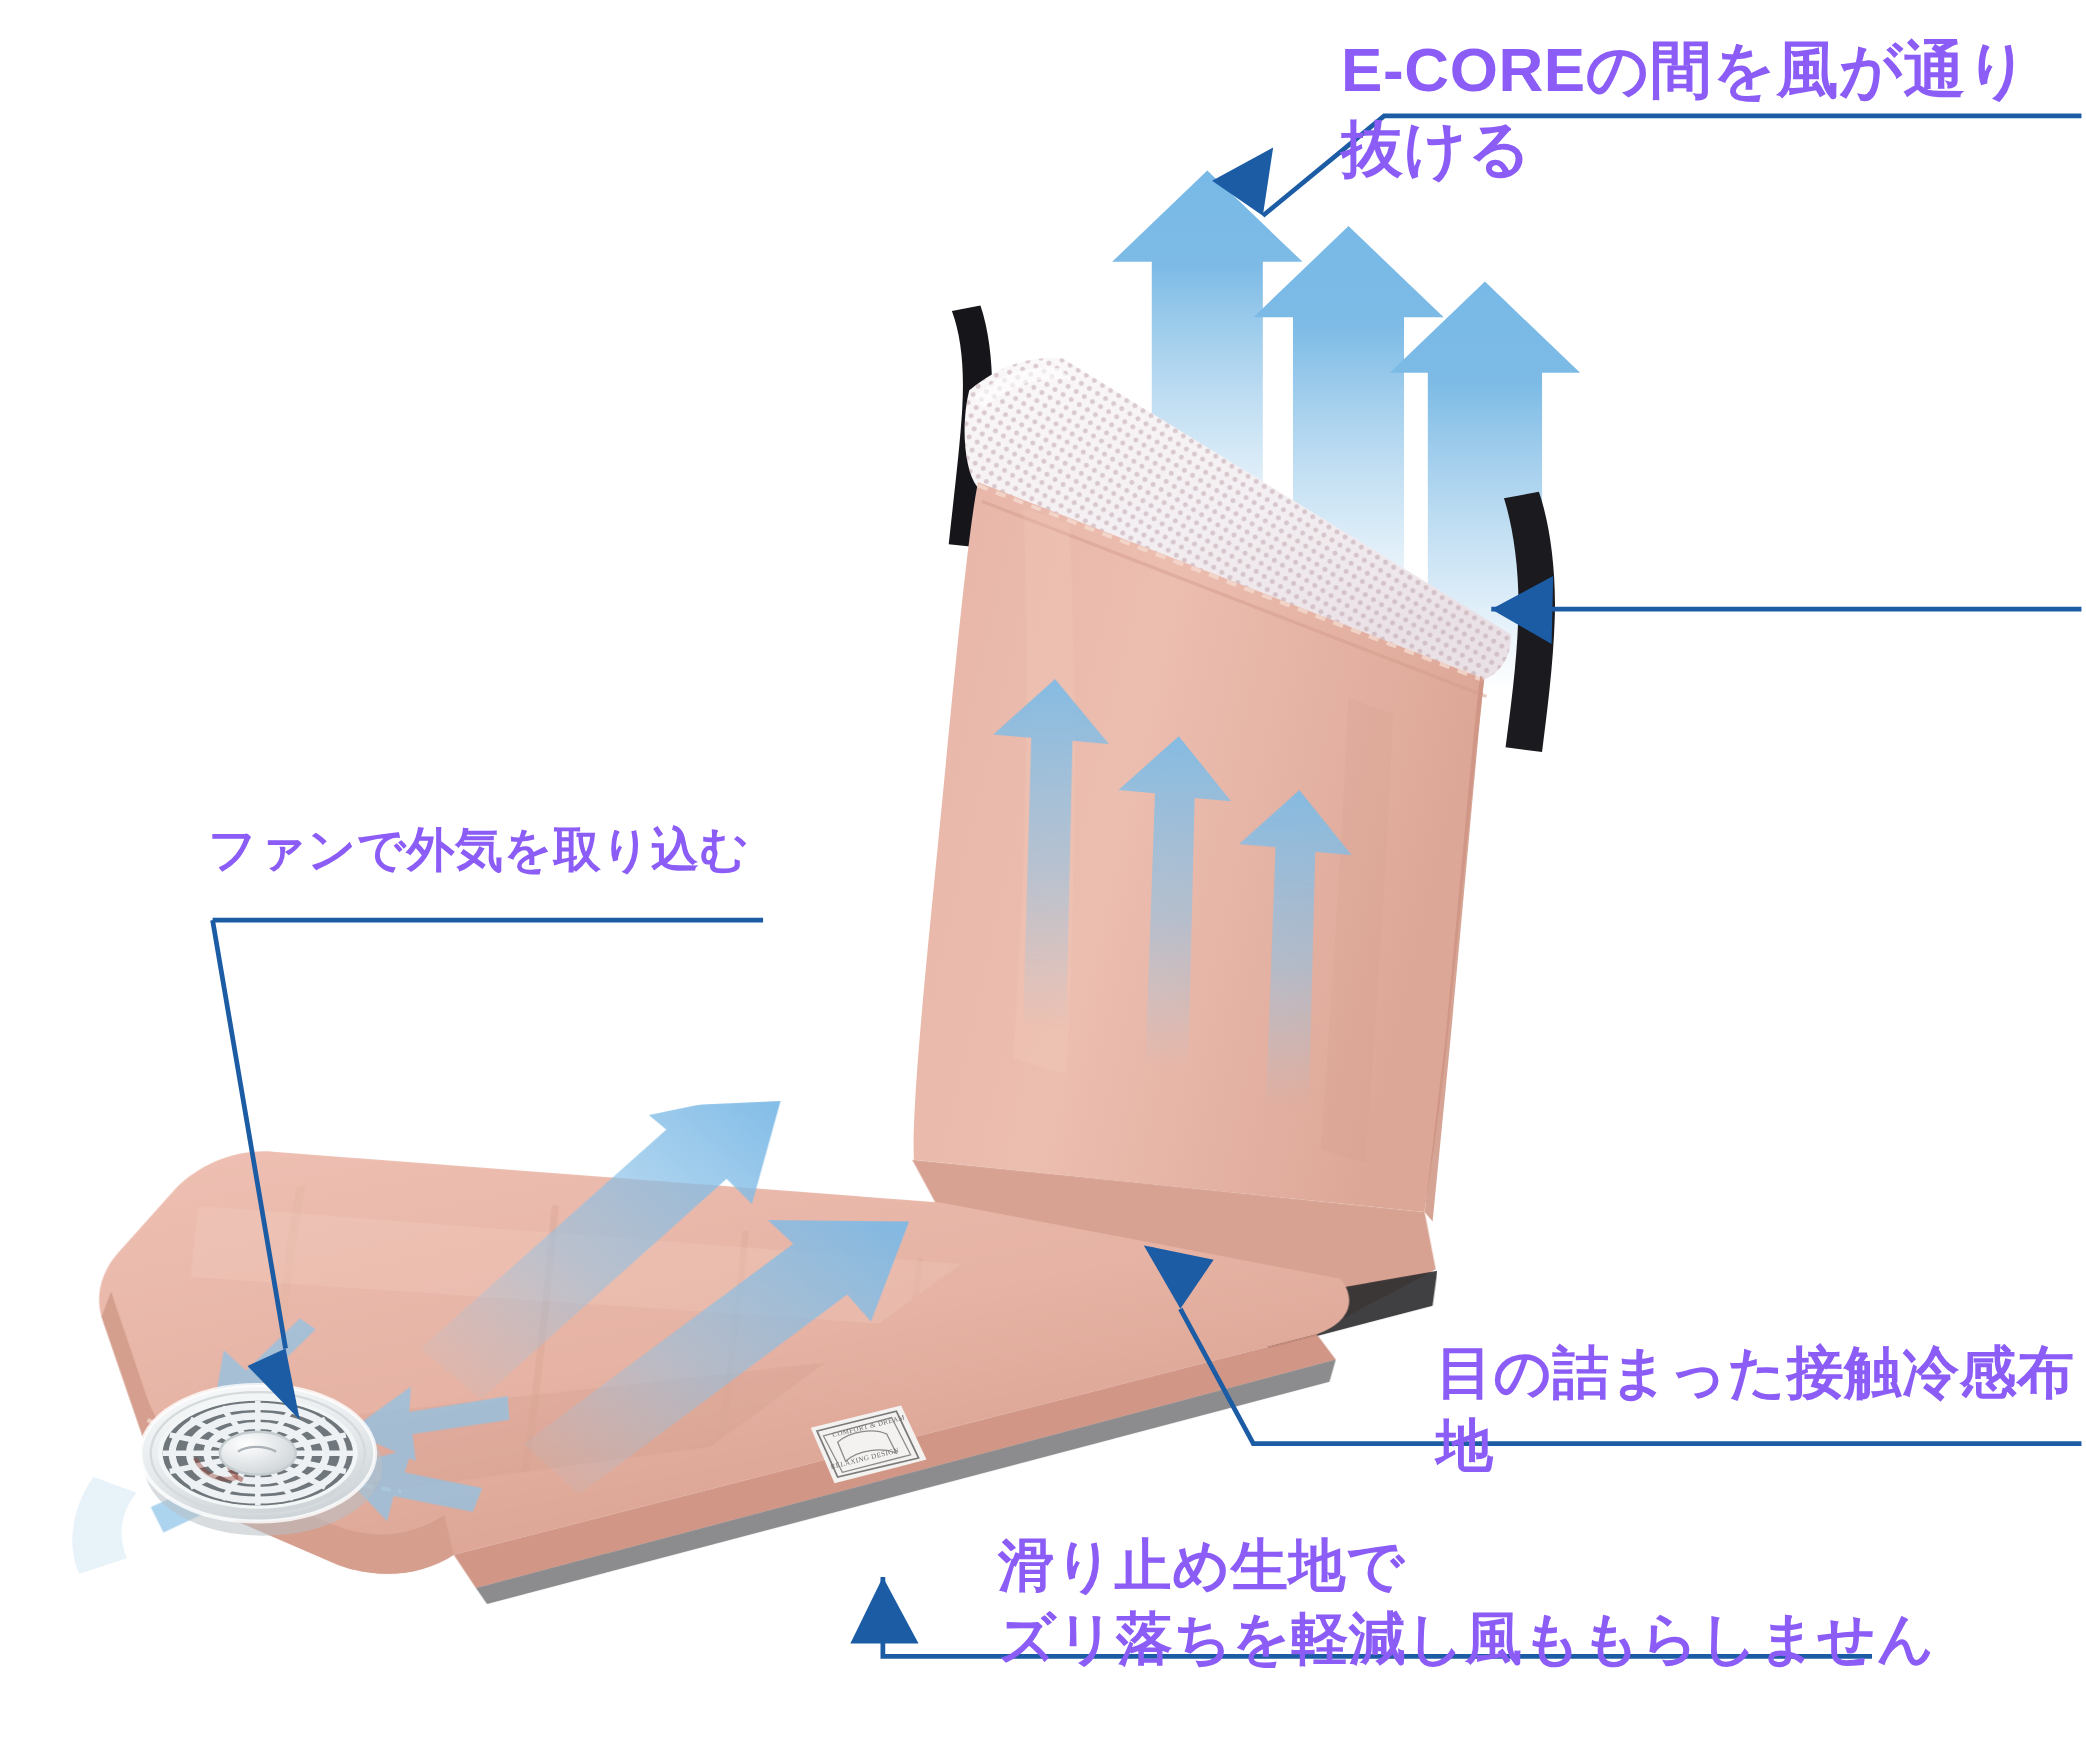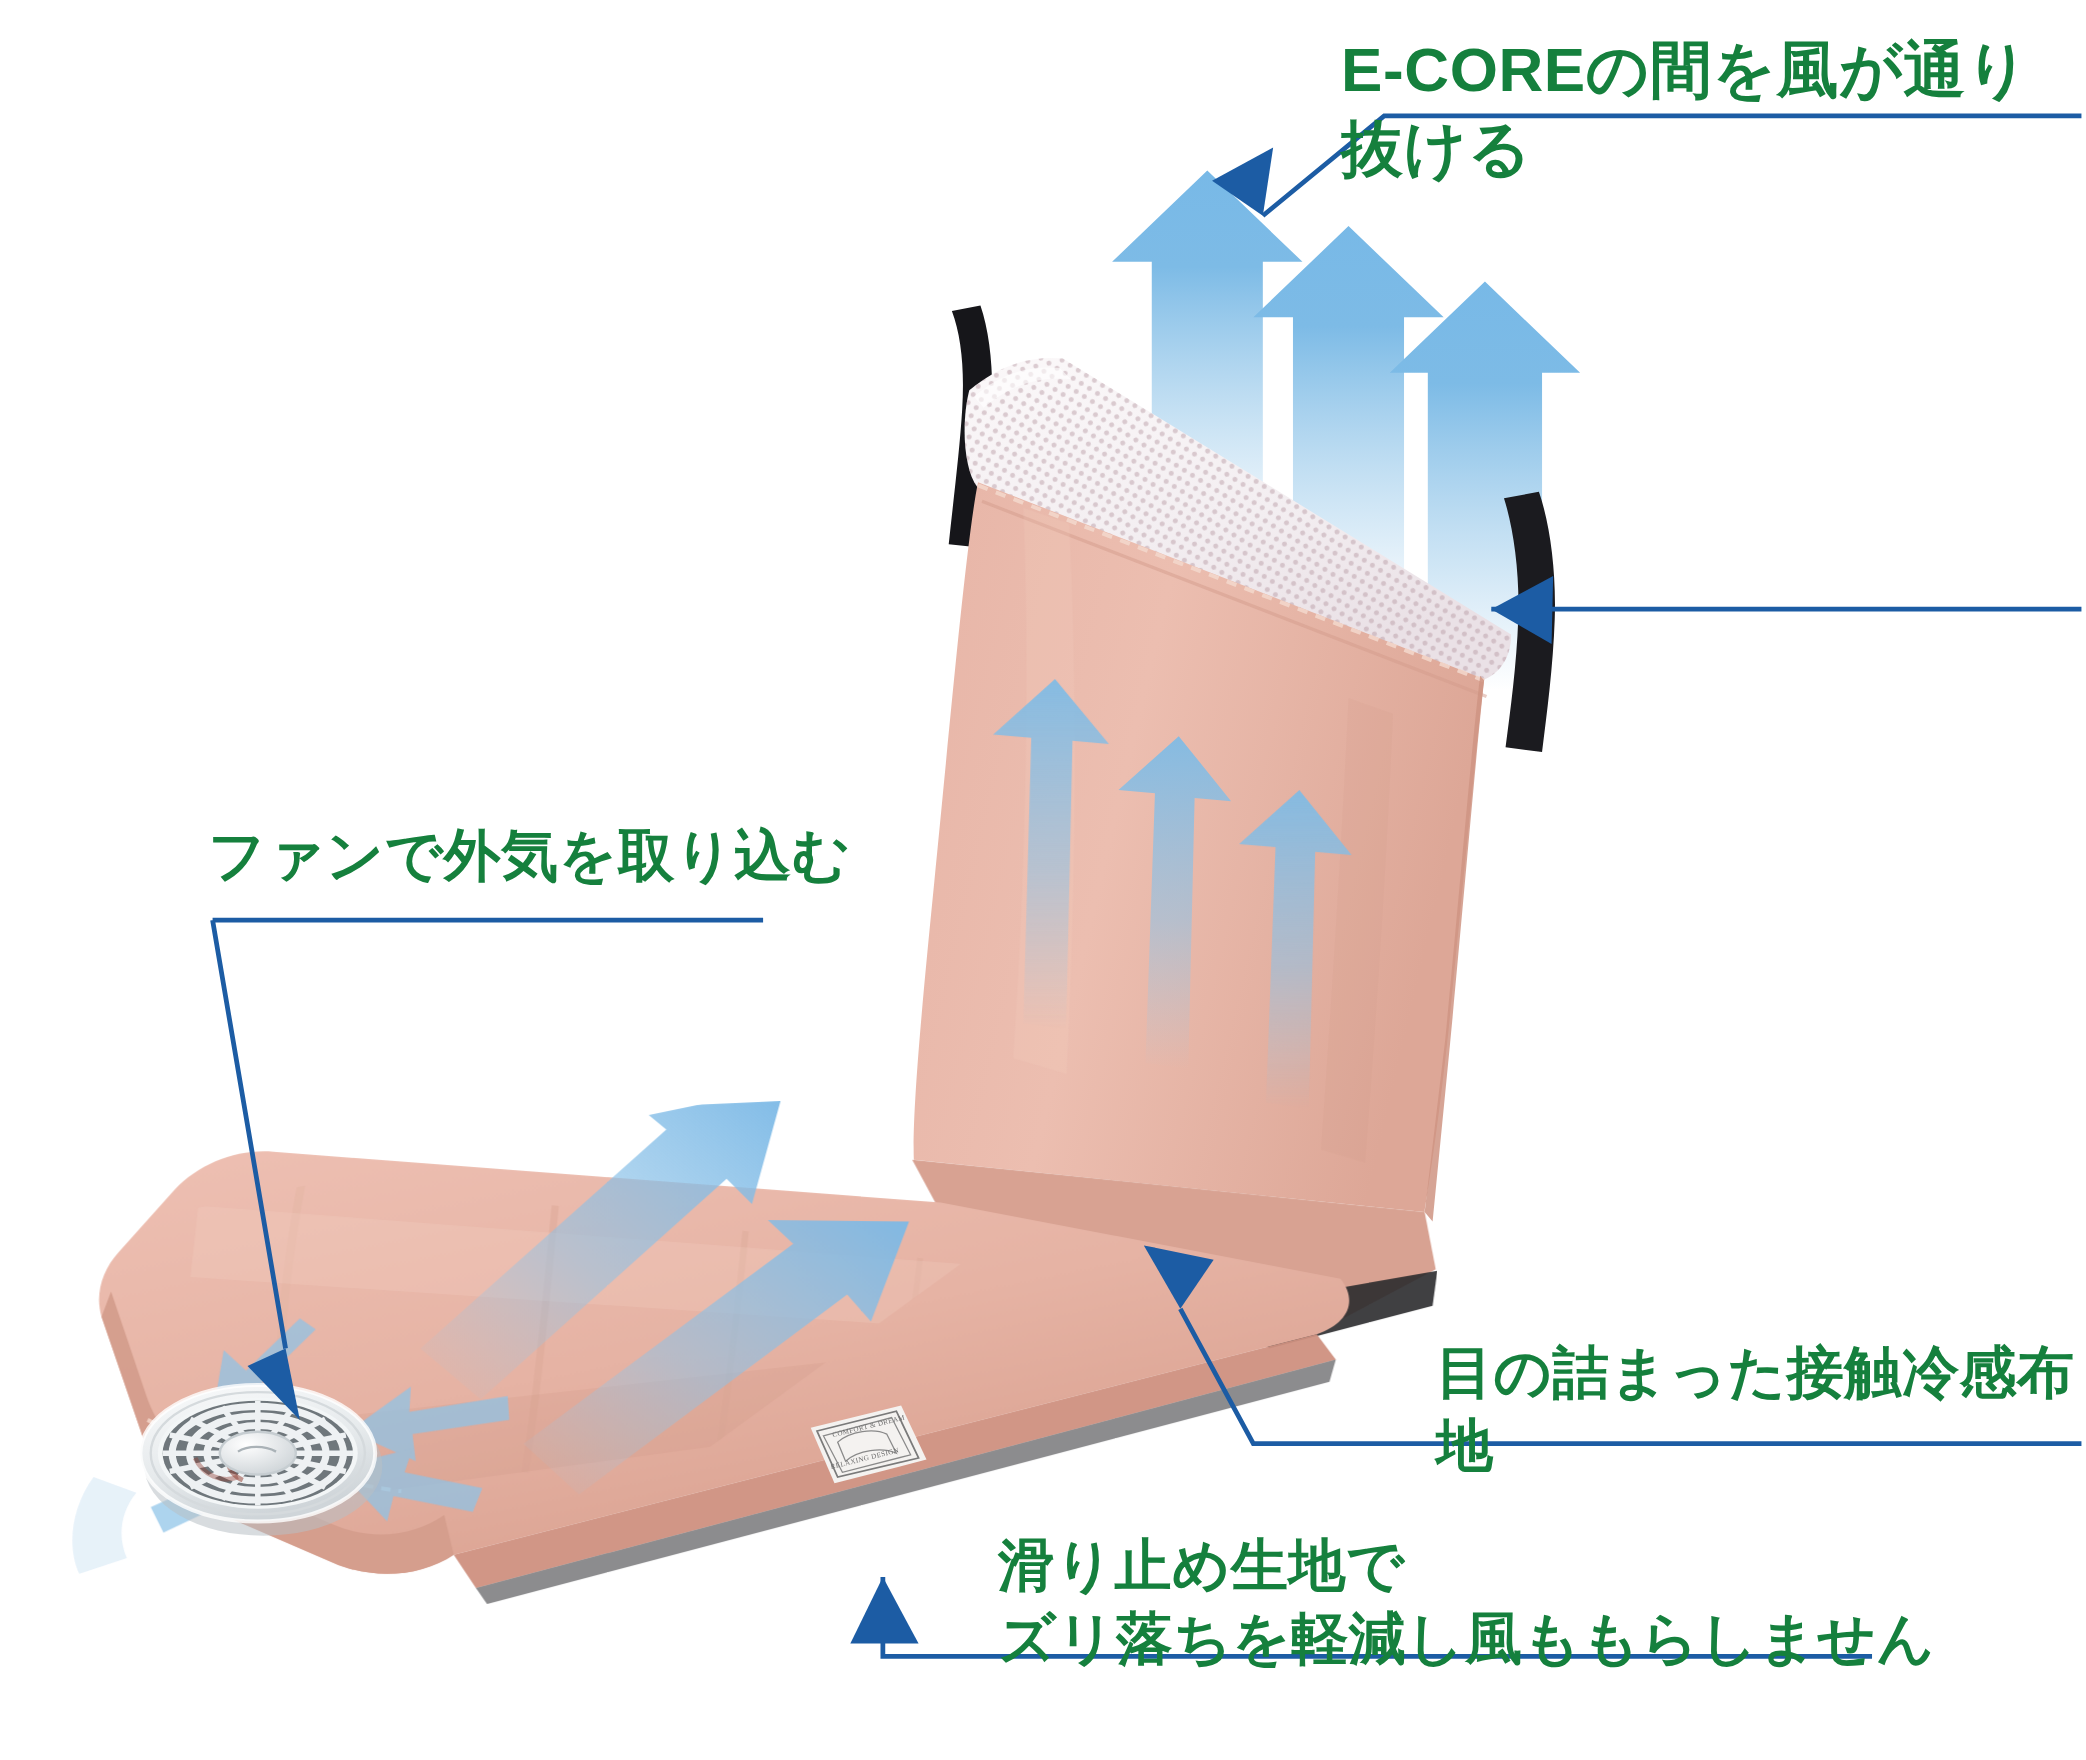--- a/index.html
+++ b/index.html
@@ -16,30 +16,30 @@
     overflow:hidden;
   }
   #art{
     position:absolute;
     left:0; top:0;
     width:2087px;
     height:1761px;
   }
   .callout{
     position:absolute;
-    color:#15803d;
+    color:#8b5cf6;
     font-weight:700;
     letter-spacing:.01em;
     line-height:1.28;
     white-space:pre-line;
     font-family:"Liberation Sans","DejaVu Sans",sans-serif;
   }
   .c-top      { left:1341px; top:30px;   font-size:62px; }
   .c-mesh     { left:1658px; top:462px;  font-size:57px; }
-  .c-fan      { left:208px;  top:819px; font-size:57px; }
+  .c-fan      { left:208px;  top:819px; font-size:48px; }
   .c-cool     { left:1436px; top:1336px; font-size:57px; }
   .c-slip     { left:998px; top:1529px; font-size:57px; }
 </style>
 </head>
 <body>
 
 <div id="stage">
 
   <svg id="art" viewBox="0 0 2631 2220" xmlns="http://www.w3.org/2000/svg">
     <defs>

